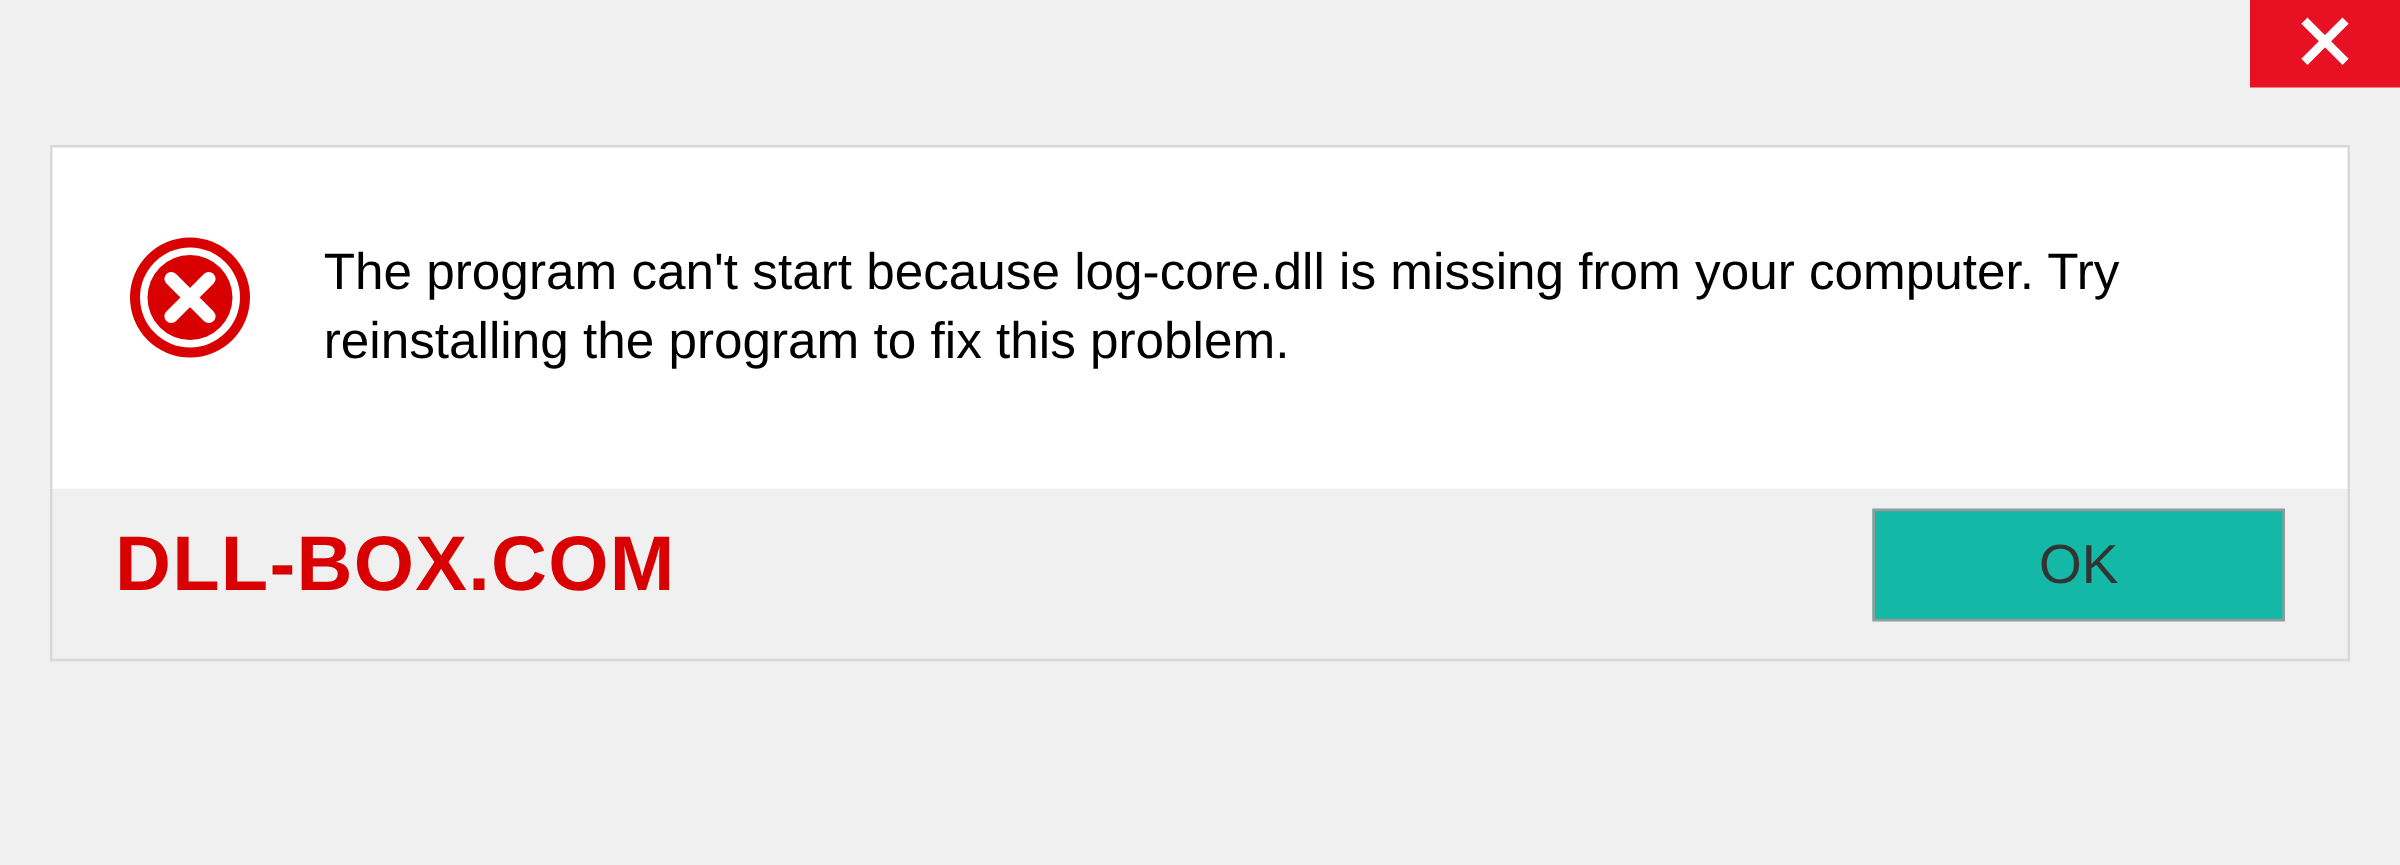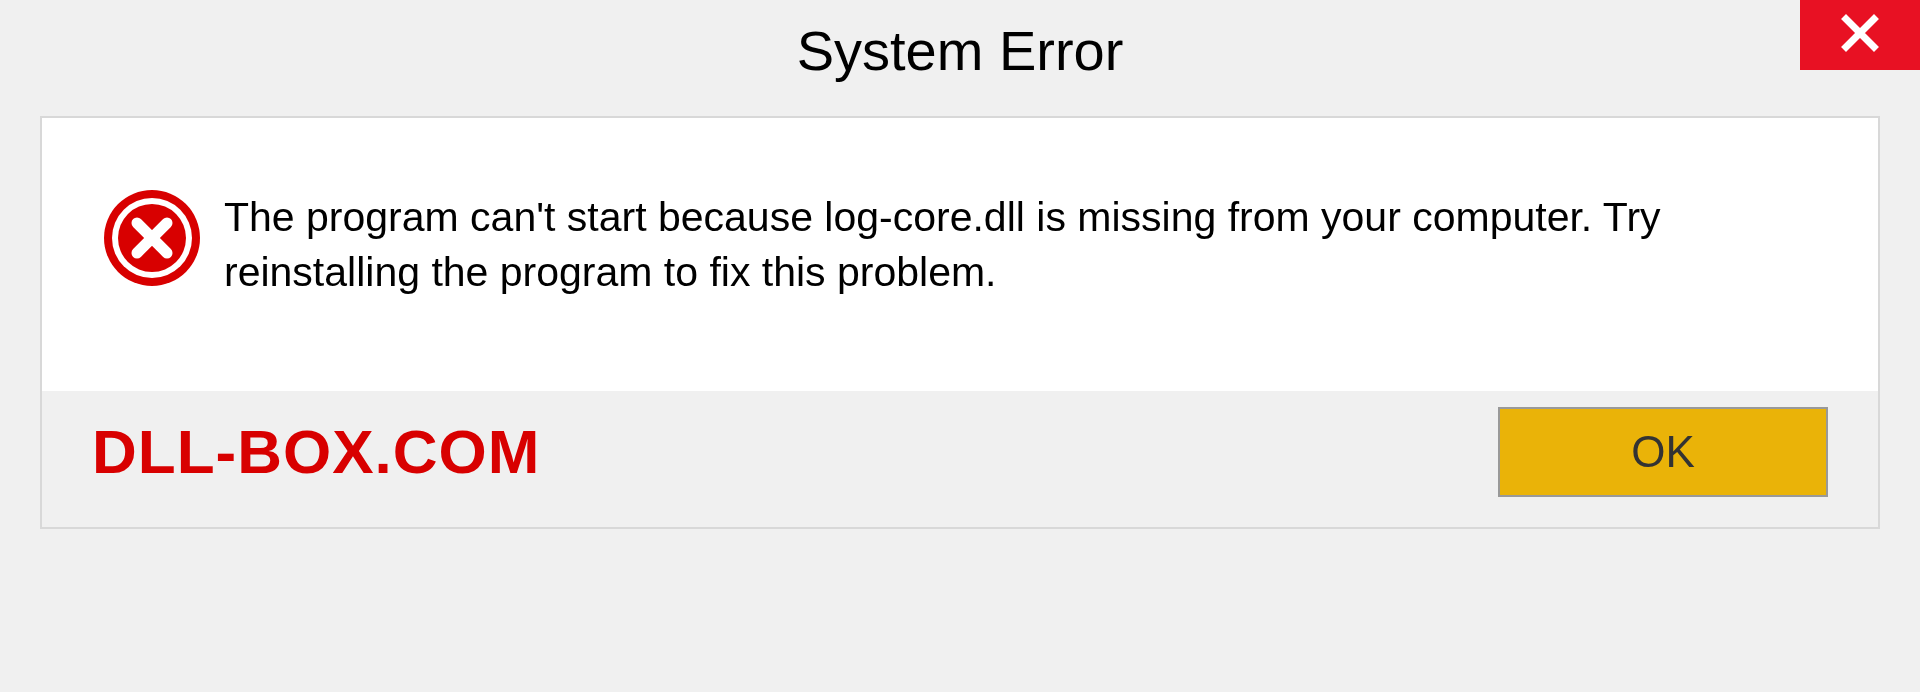--- a/index.html
+++ b/index.html
@@ -50,21 +50,21 @@
     }
     
     .message-panel {
       margin: 16px 40px 0 40px;
       background: #ffffff;
       border: 2px solid #d8d8d8;
       border-bottom: none;
       padding: 70px 60px 90px 60px;
       display: flex;
       align-items: flex-start;
-      gap: 22px;
+      gap: 57px;
     }
     
     .error-icon {
       width: 100px;
       height: 100px;
       flex-shrink: 0;
     }
     
     .error-icon svg {
       width: 100%;
@@ -92,38 +92,37 @@
     
     .watermark {
       font-size: 62px;
       font-weight: 900;
       color: #d80000;
       letter-spacing: 1px;
       font-family: Arial, Helvetica, sans-serif;
     }
     
     .ok-button {
-      background: #eab308;
+      background: #14b8a6;
       border: 2px solid #999;
       width: 330px;
       height: 90px;
       font-size: 44px;
       color: #333;
       display: flex;
       align-items: center;
       justify-content: center;
       cursor: pointer;
       font-family: Arial, Helvetica, sans-serif;
     }
   </style>
 </head>
 <body>
 
 <div class="titlebar">
-  <span class="title-text">System Error</span>
   <div class="close-button">
     <span>
       <svg viewBox="0 0 24 24">
         <path d="M4 4 L20 20 M20 4 L4 20" stroke="#ffffff" stroke-width="4" stroke-linecap="square" fill="none"></path>
       </svg>
     </span>
   </div>
 </div>
 
 <div class="message-panel">

